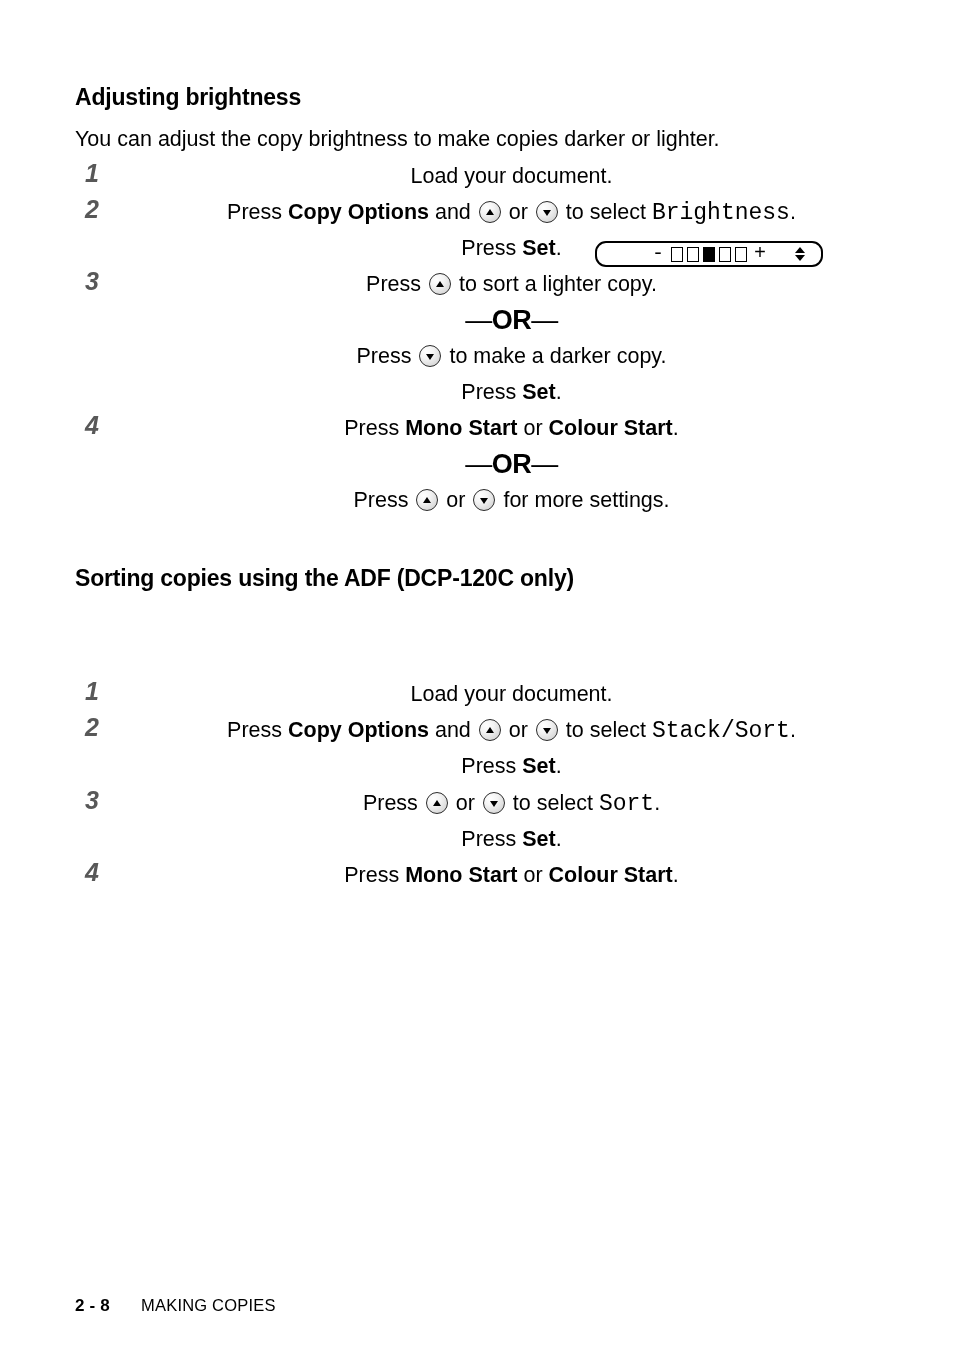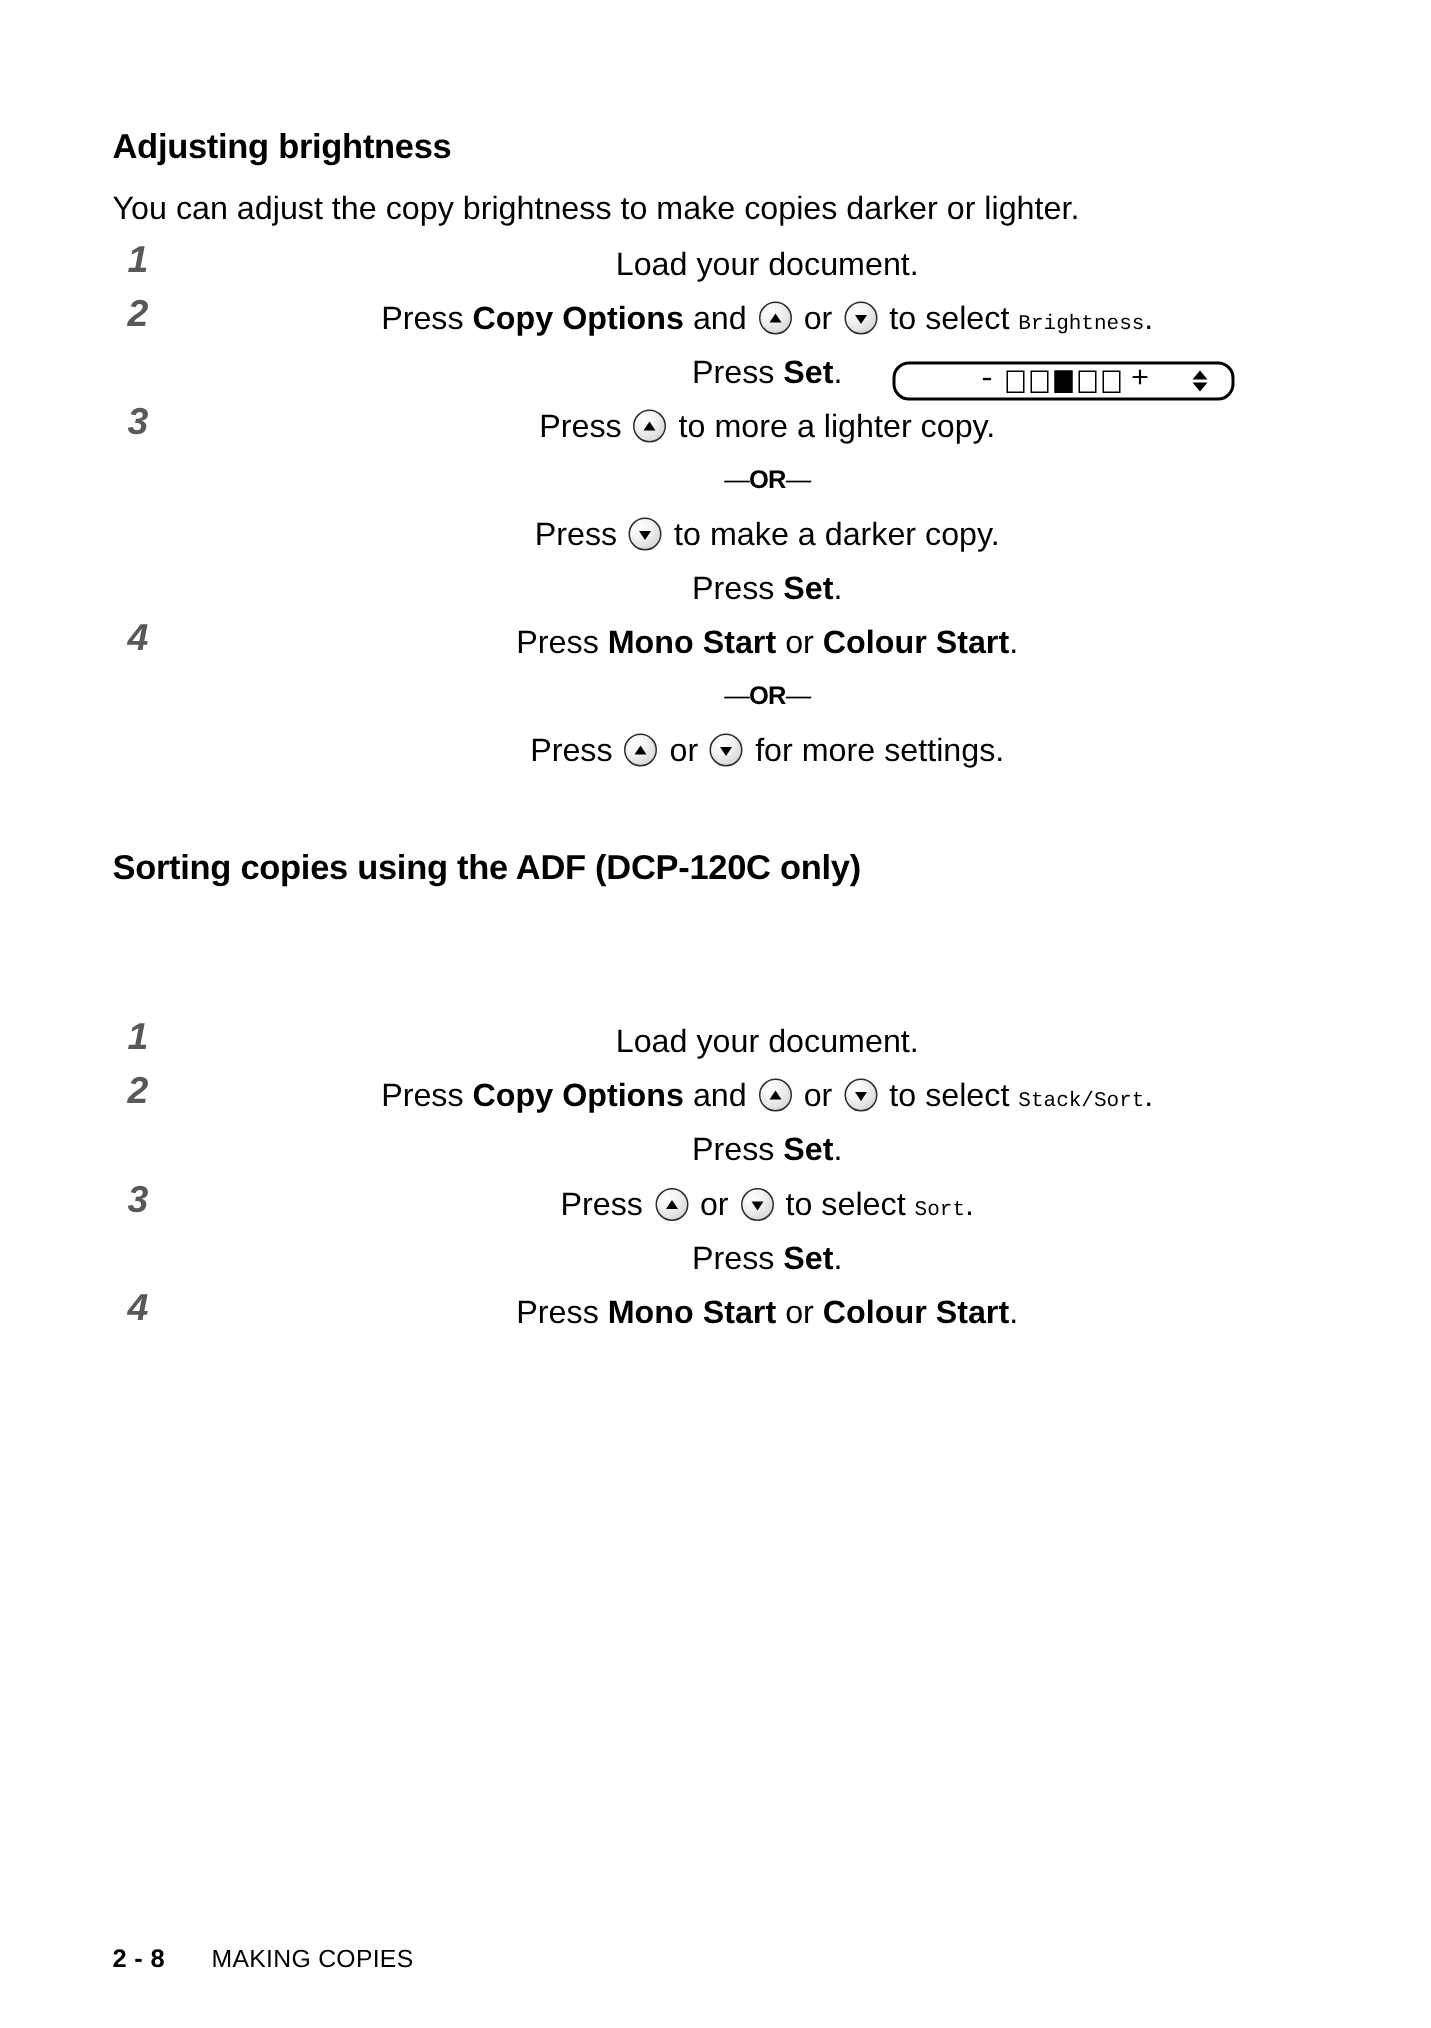--- a/index.html
+++ b/index.html
@@ -69,25 +69,25 @@
   }
   .line {
     white-space: nowrap;
     height: 36px;
     line-height: 36px;
     text-align: center;
   }
   .b { font-weight: bold; }
   .mono {
     font-family: "Liberation Mono", "DejaVu Sans Mono", monospace;
-    font-size: 14px;
+    font-size: 23px;
     letter-spacing: 0px;
   }
   .or {
-    font-size: 17px;
+    font-size: 27px;
     letter-spacing: -0.5px;
   }
   .or b { font-weight: bold; }
 
   
   .key {
     display: inline-block;
     width: 22px;
     height: 22px;
     border-radius: 50%;
@@ -243,21 +243,21 @@
     </div>
     <div class="lcd-updown">
       <i class="u"></i>
         <i class="d"></i>
     </div>
   </div>
 
   <div class="step" style="top:266px;">
     <span class="step-num">3</span>
     <div class="step-body">
-      <div class="line"><span>Press </span><span class="key up"></span><span> to more a lighter copy.</span></div>
+      <div class="line"><span>Press </span><span class="key up"></span><span> to sort a lighter copy.</span></div>
       <div class="line or"><span>—<b>OR</b>—</span></div>
       <div class="line"><span>Press </span><span class="key down"></span><span> to make a darker copy.</span></div>
       <div class="line"><span>Press </span><span class="b">Set</span><span>.</span></div>
     </div>
   </div>
 
   <div class="step" style="top:410px;">
     <span class="step-num">4</span>
     <div class="step-body">
       <div class="line"><span>Press </span><span class="b">Mono Start</span><span> or </span><span class="b">Colour Start</span><span>.</span></div>

